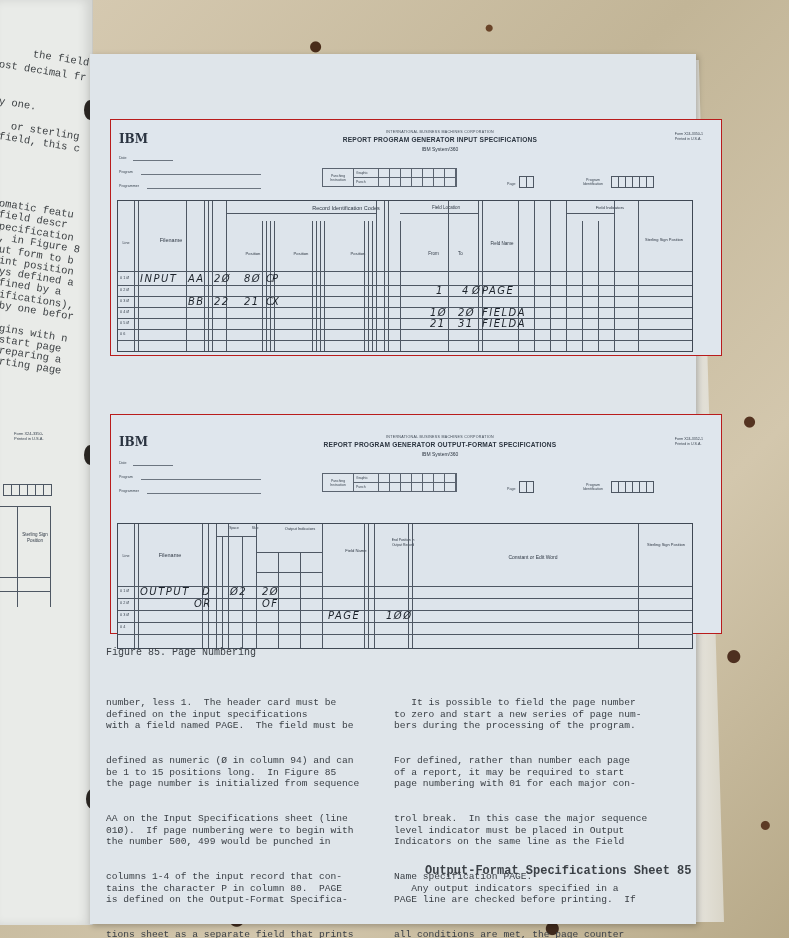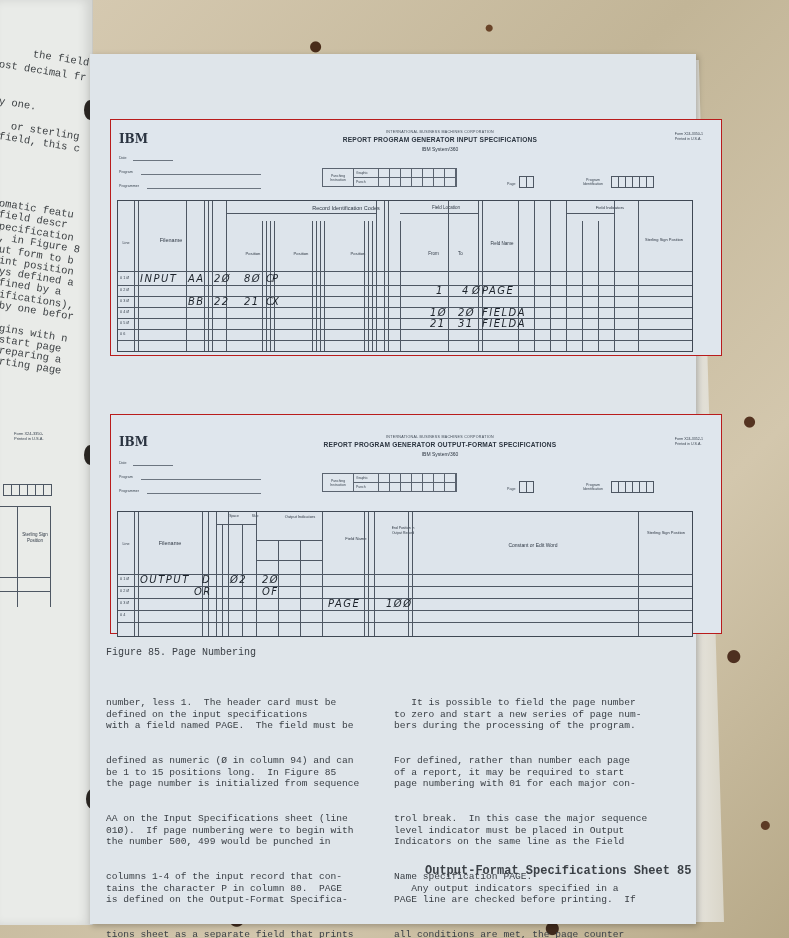--- a/index.html
+++ b/index.html
@@ -301,21 +301,21 @@
     <div class="lbl" style="left:468px;top:68px;width:28px;text-align:center;line-height:4px">Program Identification</div>
     <div class="boxes" style="left:500px;top:66px">
         <b></b>
         <b></b>
         <b></b>
         <b></b>
         <b></b>
         <b></b>
       </div>
 
-    <div class="grid" style="left:6px;top:96px;width:574px;height:124px">
+    <div class="grid" style="left:6px;top:108px;width:574px;height:124px">
       <div class="hdr" style="left:0;top:30px;width:16px;font-size:3.6px">Line</div>
       <div class="hdr" style="left:22px;top:28px;width:60px;font-size:5.5px">Filename</div>
       <div class="hdr" style="left:110px;top:2px;width:12px;font-size:3.4px">Space</div>
       <div class="hdr" style="left:126px;top:2px;width:22px;font-size:3.4px">Skip</div>
       <div class="hdr" style="left:150px;top:2px;width:64px;font-size:4px;line-height:5px">Output Indicators</div>
       <div class="hdr" style="left:218px;top:24px;width:40px;font-size:4.2px;line-height:5px">Field Name</div>
       <div class="hdr" style="left:270px;top:14px;width:30px;font-size:3.4px;line-height:5px">End Position in Output Record</div>
       <div class="hdr" style="left:310px;top:30px;width:210px;font-size:5px">Constant or Edit Word</div>
       <div class="hdr" style="left:526px;top:18px;width:44px;font-size:4px;line-height:5px">Sterling Sign Position</div>
 

